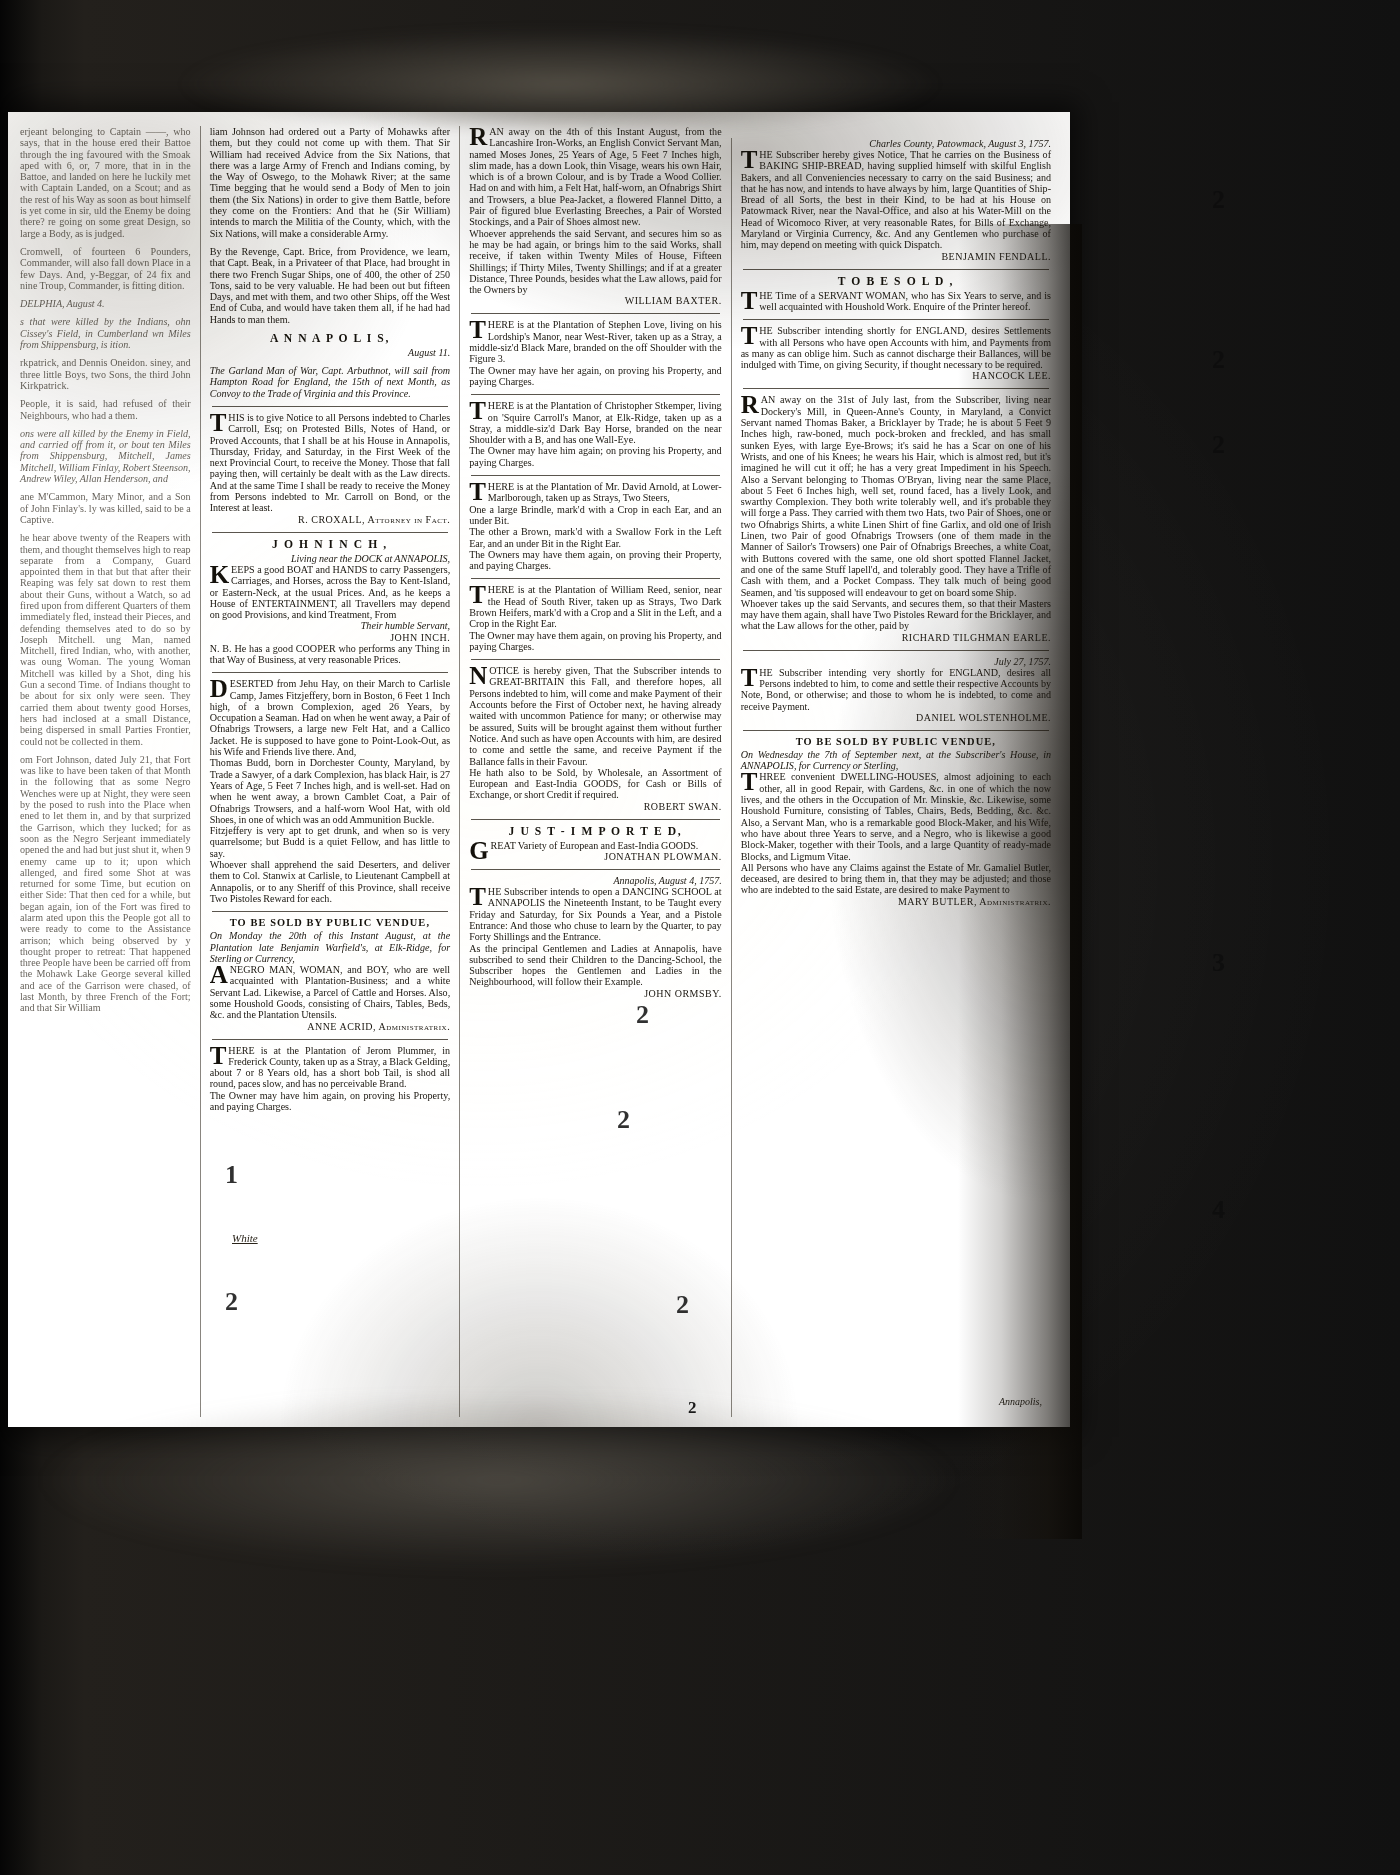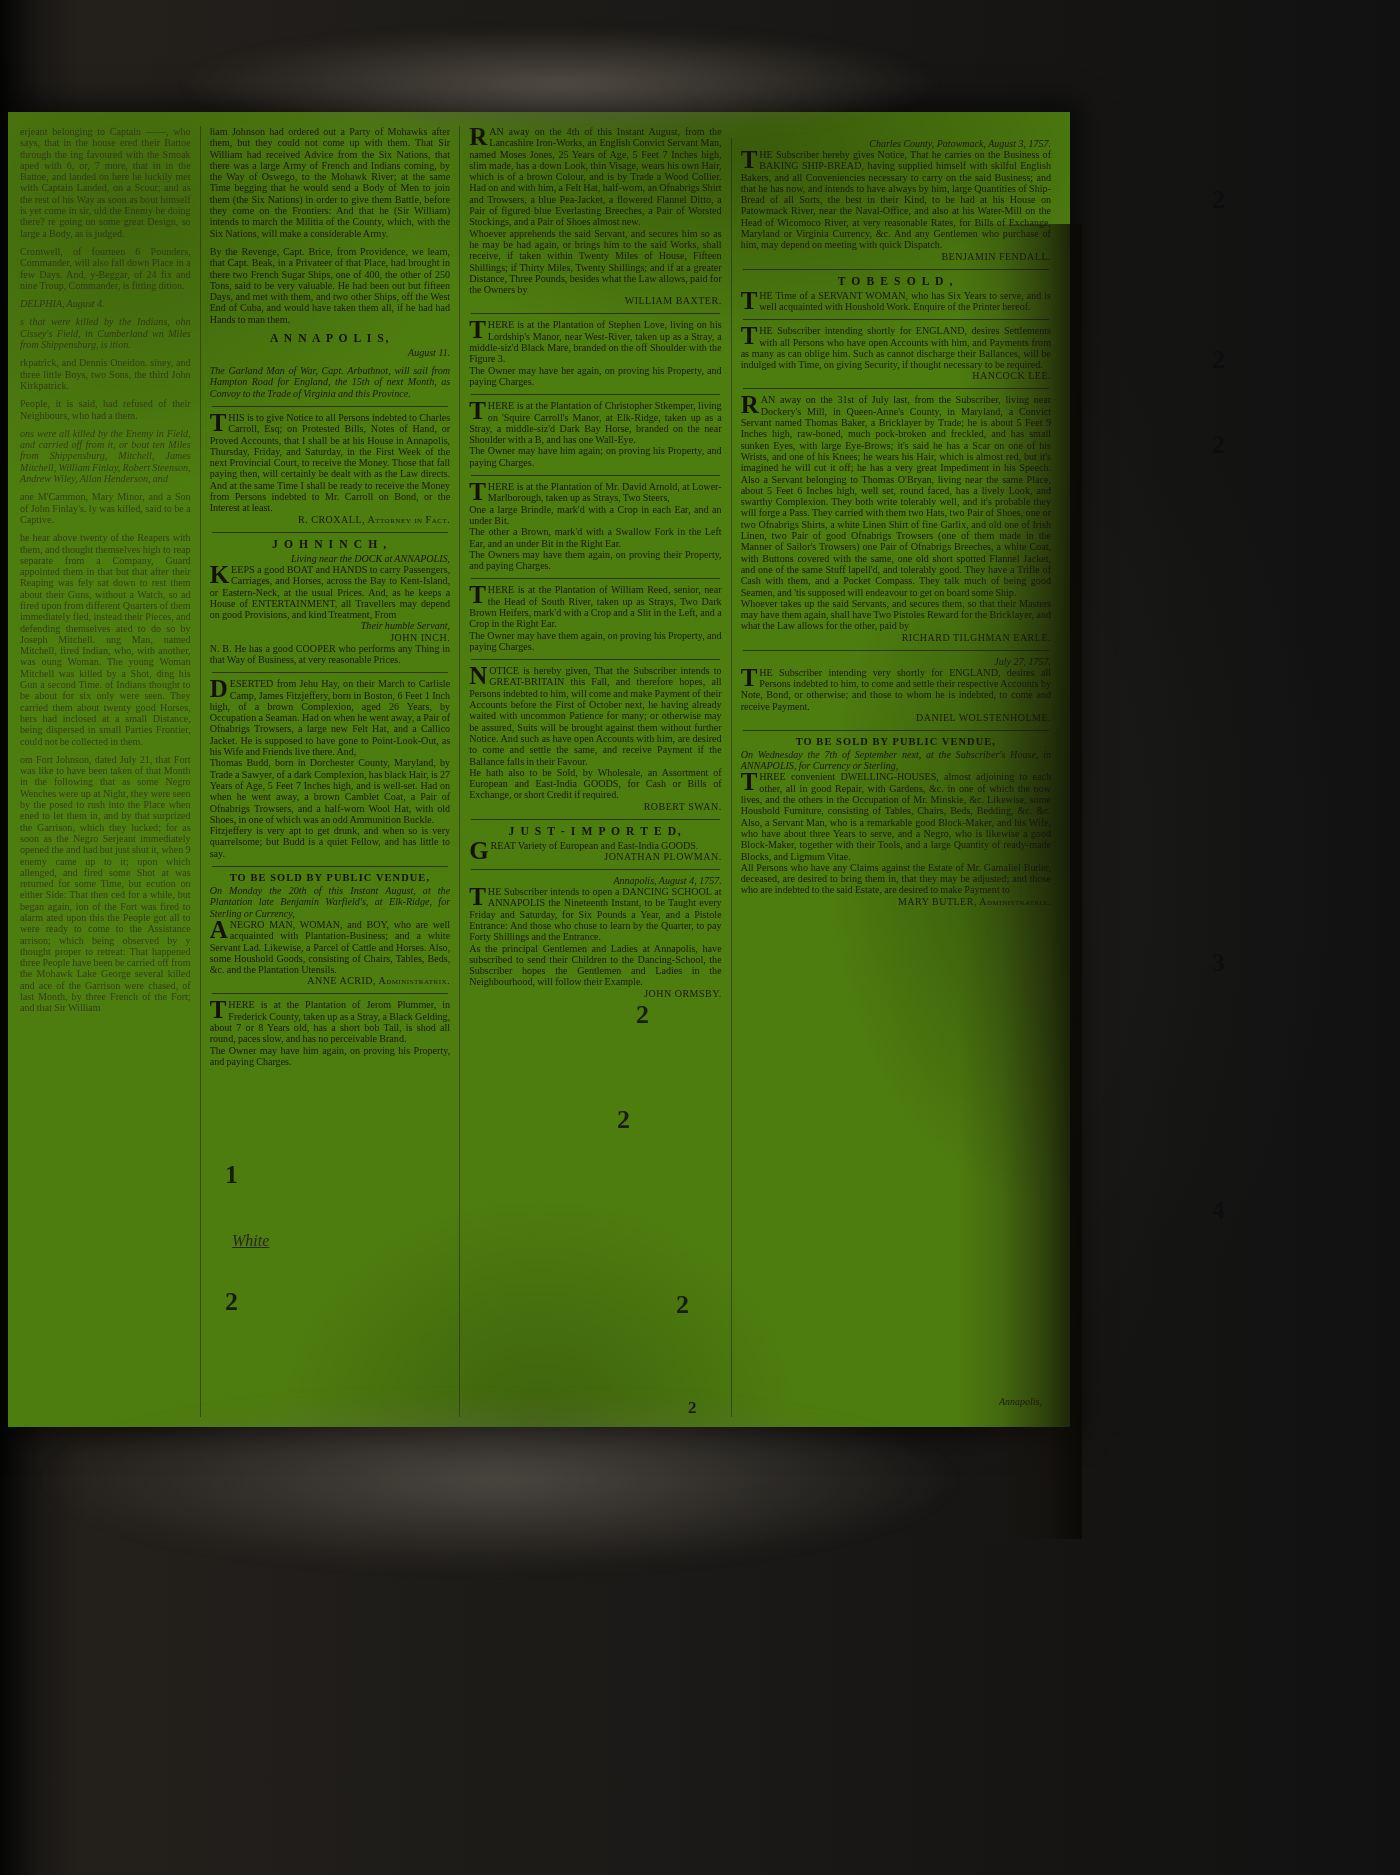--- a/index.html
+++ b/index.html
@@ -26,21 +26,21 @@
     background:
       radial-gradient(ellipse 70% 55% at 48% 46%, rgba(255,255,255,0.05) 0%, rgba(0,0,0,0) 70%),
       linear-gradient(90deg, #050505 0%, #1b1916 3%, #23201c 6%, #111 100%);
   }
   .paper {
     position: absolute;
     left: 8px;
     top: 112px;
     width: 1062px;
     height: 1315px;
-    background: #4d7c0f;
+    background: #ffffff;
     box-shadow: 0 0 26px 10px rgba(0,0,0,0.55);
   }
   .paper:before {
     
     content: "";
     position: absolute;
     inset: 0;
     background:
       radial-gradient(ellipse 40% 30% at 12% 8%, rgba(90,80,60,0.30), rgba(0,0,0,0) 70%),
       radial-gradient(ellipse 50% 20% at 70% 3%, rgba(60,52,40,0.40), rgba(0,0,0,0) 75%),
@@ -166,21 +166,21 @@
   .endnote {
     position: absolute;
     right: 18px;
     bottom: 10px;
     font-style: italic;
     font-size: 10px;
     color: #1e1a12;
   }
   .white-mark {
     position: absolute;
-    font-size: 16px;
+    font-size: 11px;
     font-style: italic;
     color: #2a241a;
     text-decoration: underline;
   }
 </style>
 </head>
 <body>
 
 <div id="page">
   <div class="scan-bg"></div>
@@ -247,20 +247,21 @@
           <div class="txt"><span class="dropcap">K</span><span>EEPS a good BOAT and HANDS to carry Passengers, Carriages, and Horses, across the Bay to Kent-Island, or Eastern-Neck, at the usual Prices. And, as he keeps a House of ENTERTAINMENT, all Travellers may depend on good Provisions, and kind Treatment, From</span></div>
           <div class="txt ctr ital">Their humble Servant,</div>
           <div class="sig">JOHN INCH.</div>
           <div class="txt">N. B. He has a good COOPER who performs any Thing in that Way of Business, at very reasonable Prices.</div>
         </div>
         <hr class="rule">
         <div class="blk">
           <div class="txt"><span class="dropcap">D</span><span>ESERTED from Jehu Hay, on their March to Carlisle Camp, James Fitzjeffery, born in Boston, 6 Feet 1 Inch high, of a brown Complexion, aged 26 Years, by Occupation a Seaman. Had on when he went away, a Pair of Ofnabrigs Trowsers, a large new Felt Hat, and a Callico Jacket. He is supposed to have gone to Point-Look-Out, as his Wife and Friends live there. And,</span></div>
           <div class="txt">Thomas Budd, born in Dorchester County, Maryland, by Trade a Sawyer, of a dark Complexion, has black Hair, is 27 Years of Age, 5 Feet 7 Inches high, and is well-set. Had on when he went away, a brown Camblet Coat, a Pair of Ofnabrigs Trowsers, and a half-worn Wool Hat, with old Shoes, in one of which was an odd Ammunition Buckle.</div>
           <div class="txt">Fitzjeffery is very apt to get drunk, and when so is very quarrelsome; but Budd is a quiet Fellow, and has little to say.</div>
+          <div class="txt">Whoever shall apprehend the said Deserters, and deliver them to Col. Stanwix at Carlisle, to Lieutenant Campbell at Annapolis, or to any Sheriff of this Province, shall receive Two Pistoles Reward for each.</div>
         </div>
         <hr class="rule">
         <div class="blk">
           <div class="hdr sm">TO BE SOLD BY PUBLIC VENDUE,</div>
           <div class="txt ital">On Monday the 20th of this Instant August, at the Plantation late Benjamin Warfield's, at Elk-Ridge, for Sterling or Currency,</div>
           <div class="txt"><span class="dropcap">A</span><span>NEGRO MAN, WOMAN, and BOY, who are well acquainted with Plantation-Business; and a white Servant Lad. Likewise, a Parcel of Cattle and Horses. Also, some Houshold Goods, consisting of Chairs, Tables, Beds, &amp;c. and the Plantation Utensils.</span></div>
           <div class="sig">ANNE ACRID, Administratrix.</div>
         </div>
         <hr class="rule">
         <div class="blk">

